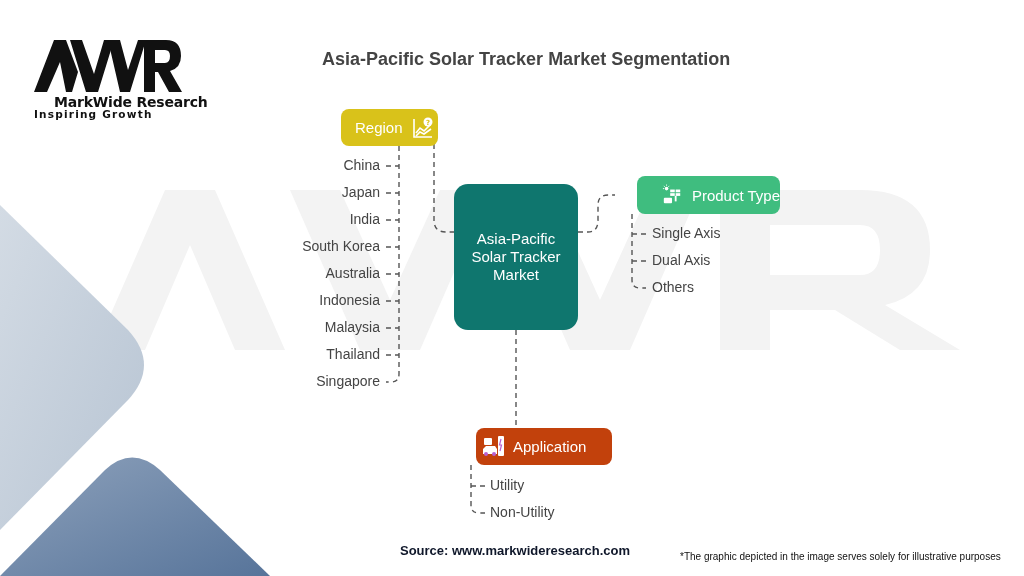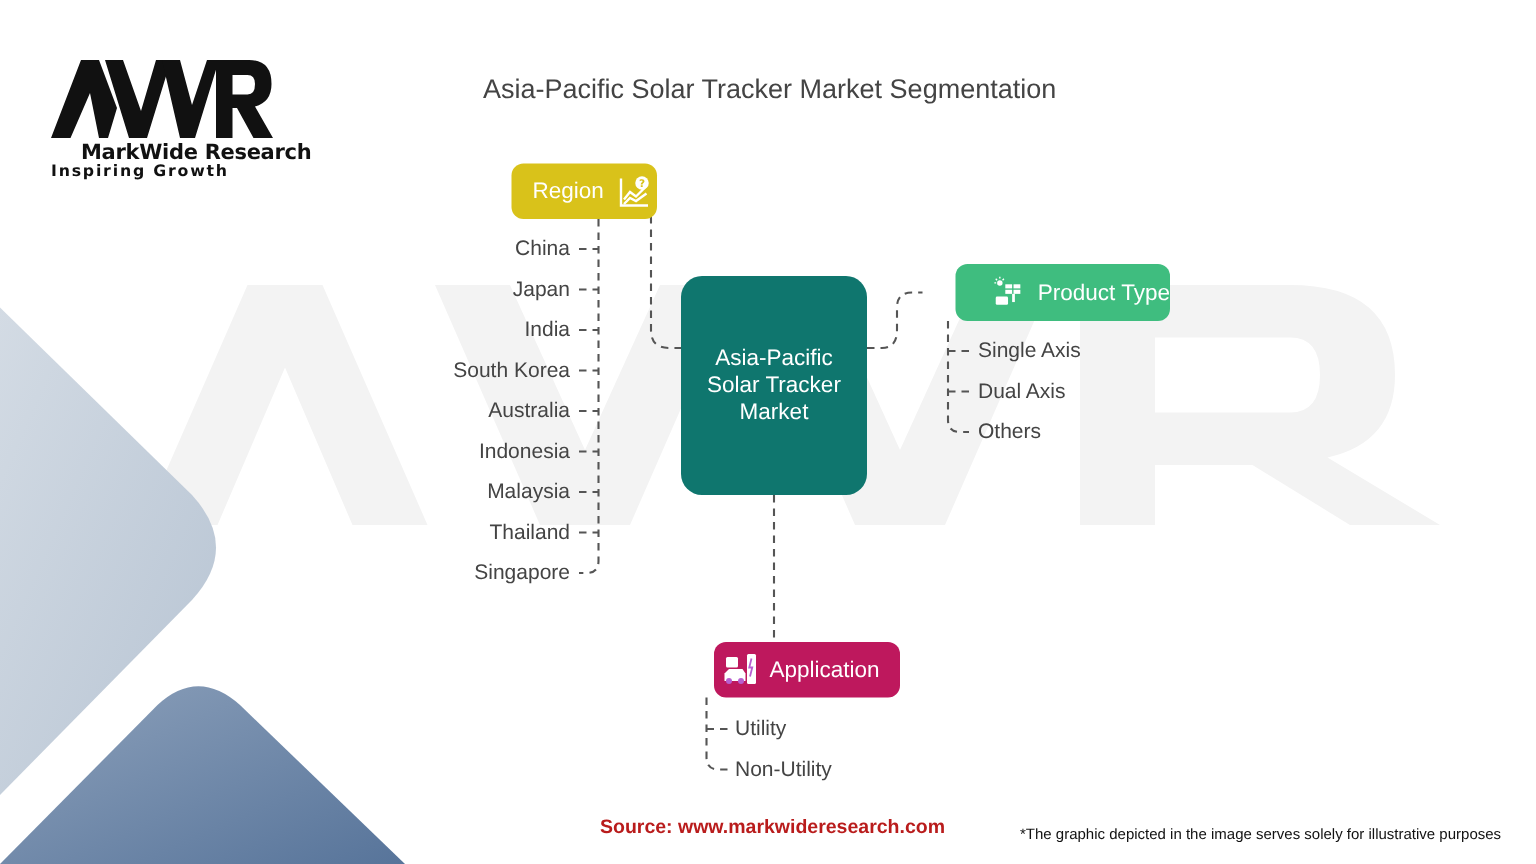--- a/index.html
+++ b/index.html
@@ -7,41 +7,41 @@
   body { position: relative; font-family: "Liberation Sans", sans-serif; color: #4a4a4a; }
 
   .bg-watermark { position: absolute; left: 0; top: 0; width: 1024px; height: 576px; z-index: 0; }
   .bg-shapes { position: absolute; left: 0; top: 0; width: 1024px; height: 576px; z-index: 1; }
 
   .logo { position: absolute; left: 34px; top: 40px; width: 160px; z-index: 5; }
   .logo-mark { display: block; width: 148px; height: 52px; }
   .logo-name { font-family: "DejaVu Sans", sans-serif; font-weight: bold; font-size: 14px; color: #111; letter-spacing: -0.2px; margin-top: 2px; white-space: nowrap; margin-left: 20px; }
   .logo-tag { font-family: "DejaVu Sans", sans-serif; font-weight: bold; font-size: 10.5px; color: #111; letter-spacing: 1.2px; margin-top: -2px; white-space: nowrap; }
 
-  .title { position: absolute; left: 322px; top: 49px; font-size: 18px; font-weight: normal; color: #444; z-index: 5; white-space: nowrap; }
+  .title { position: absolute; left: 322px; top: 49px; font-size: 18px; font-weight: bold; color: #444; z-index: 5; white-space: nowrap; }
 
   .connectors { position: absolute; left: 0; top: 0; width: 1024px; height: 576px; z-index: 3; }
 
   .node { position: absolute; z-index: 4; border-radius: 8px; display: flex; align-items: center; color: #ffffff; font-size: 15px; white-space: nowrap; margin-left: 22px; }
   .node .icon { width: 24px; height: 24px; display: inline-block; }
   .node-region { left: 319px; top: 109px; width: 97px; height: 37px; background: #d9c21a; padding-left: 14px; }
   .node-region .lbl { margin-right: 8px; }
   .node-product { left: 615px; top: 176px; width: 143px; height: 38px; background: #3fbd7f; padding-left: 25px; }
   .node-product .lbl { margin-left: 8px; }
-  .node-app { left: 454px; top: 428px; width: 124px; height: 37px; background: #be185d; padding-left: 6px; }
+  .node-app { left: 454px; top: 428px; width: 136px; height: 37px; background: #c2410c; padding-left: 6px; }
   .node-app .lbl { margin-left: 7px; }
 
   .center { position: absolute; left: 454px; top: 184px; width: 124px; height: 146px; background: #0f766e; border-radius: 14px; z-index: 4; display: flex; align-items: center; justify-content: center; text-align: center; color: #fff; font-size: 15px; line-height: 18px; padding: 0 10px; }
 
   .items { position: absolute; z-index: 5; }
   .item { position: absolute; font-size: 14px; color: #444; white-space: nowrap; }
   .region-items .item { right: 0; text-align: right; }
   .region-items { left: 250px; top: 0; width: 130px; height: 576px; }
 
-  .source { position: absolute; left: 400px; top: 543px; font-size: 13px; font-weight: bold; color: #b91c1c; z-index: 5; white-space: nowrap; }
+  .source { position: absolute; left: 400px; top: 543px; font-size: 13px; font-weight: bold; color: #0f172a; z-index: 5; white-space: nowrap; }
   .disclaimer { position: absolute; left: 680px; top: 551px; font-size: 10px; color: #111; z-index: 5; white-space: nowrap; }
 </style>
 </head>
 <body>
 
 <svg class="bg-watermark" viewBox="0 0 1024 576">
   <g fill="#f3f3f3">
     <polygon points="95,350 165,190 215,190 285,350 235,350 190,245 145,350"></polygon>
     <polygon points="290,190 340,190 390,300 440,190 490,190 420,350 360,350"></polygon>
     <polygon points="500,190 550,190 600,300 650,190 700,190 630,350 570,350"></polygon>

